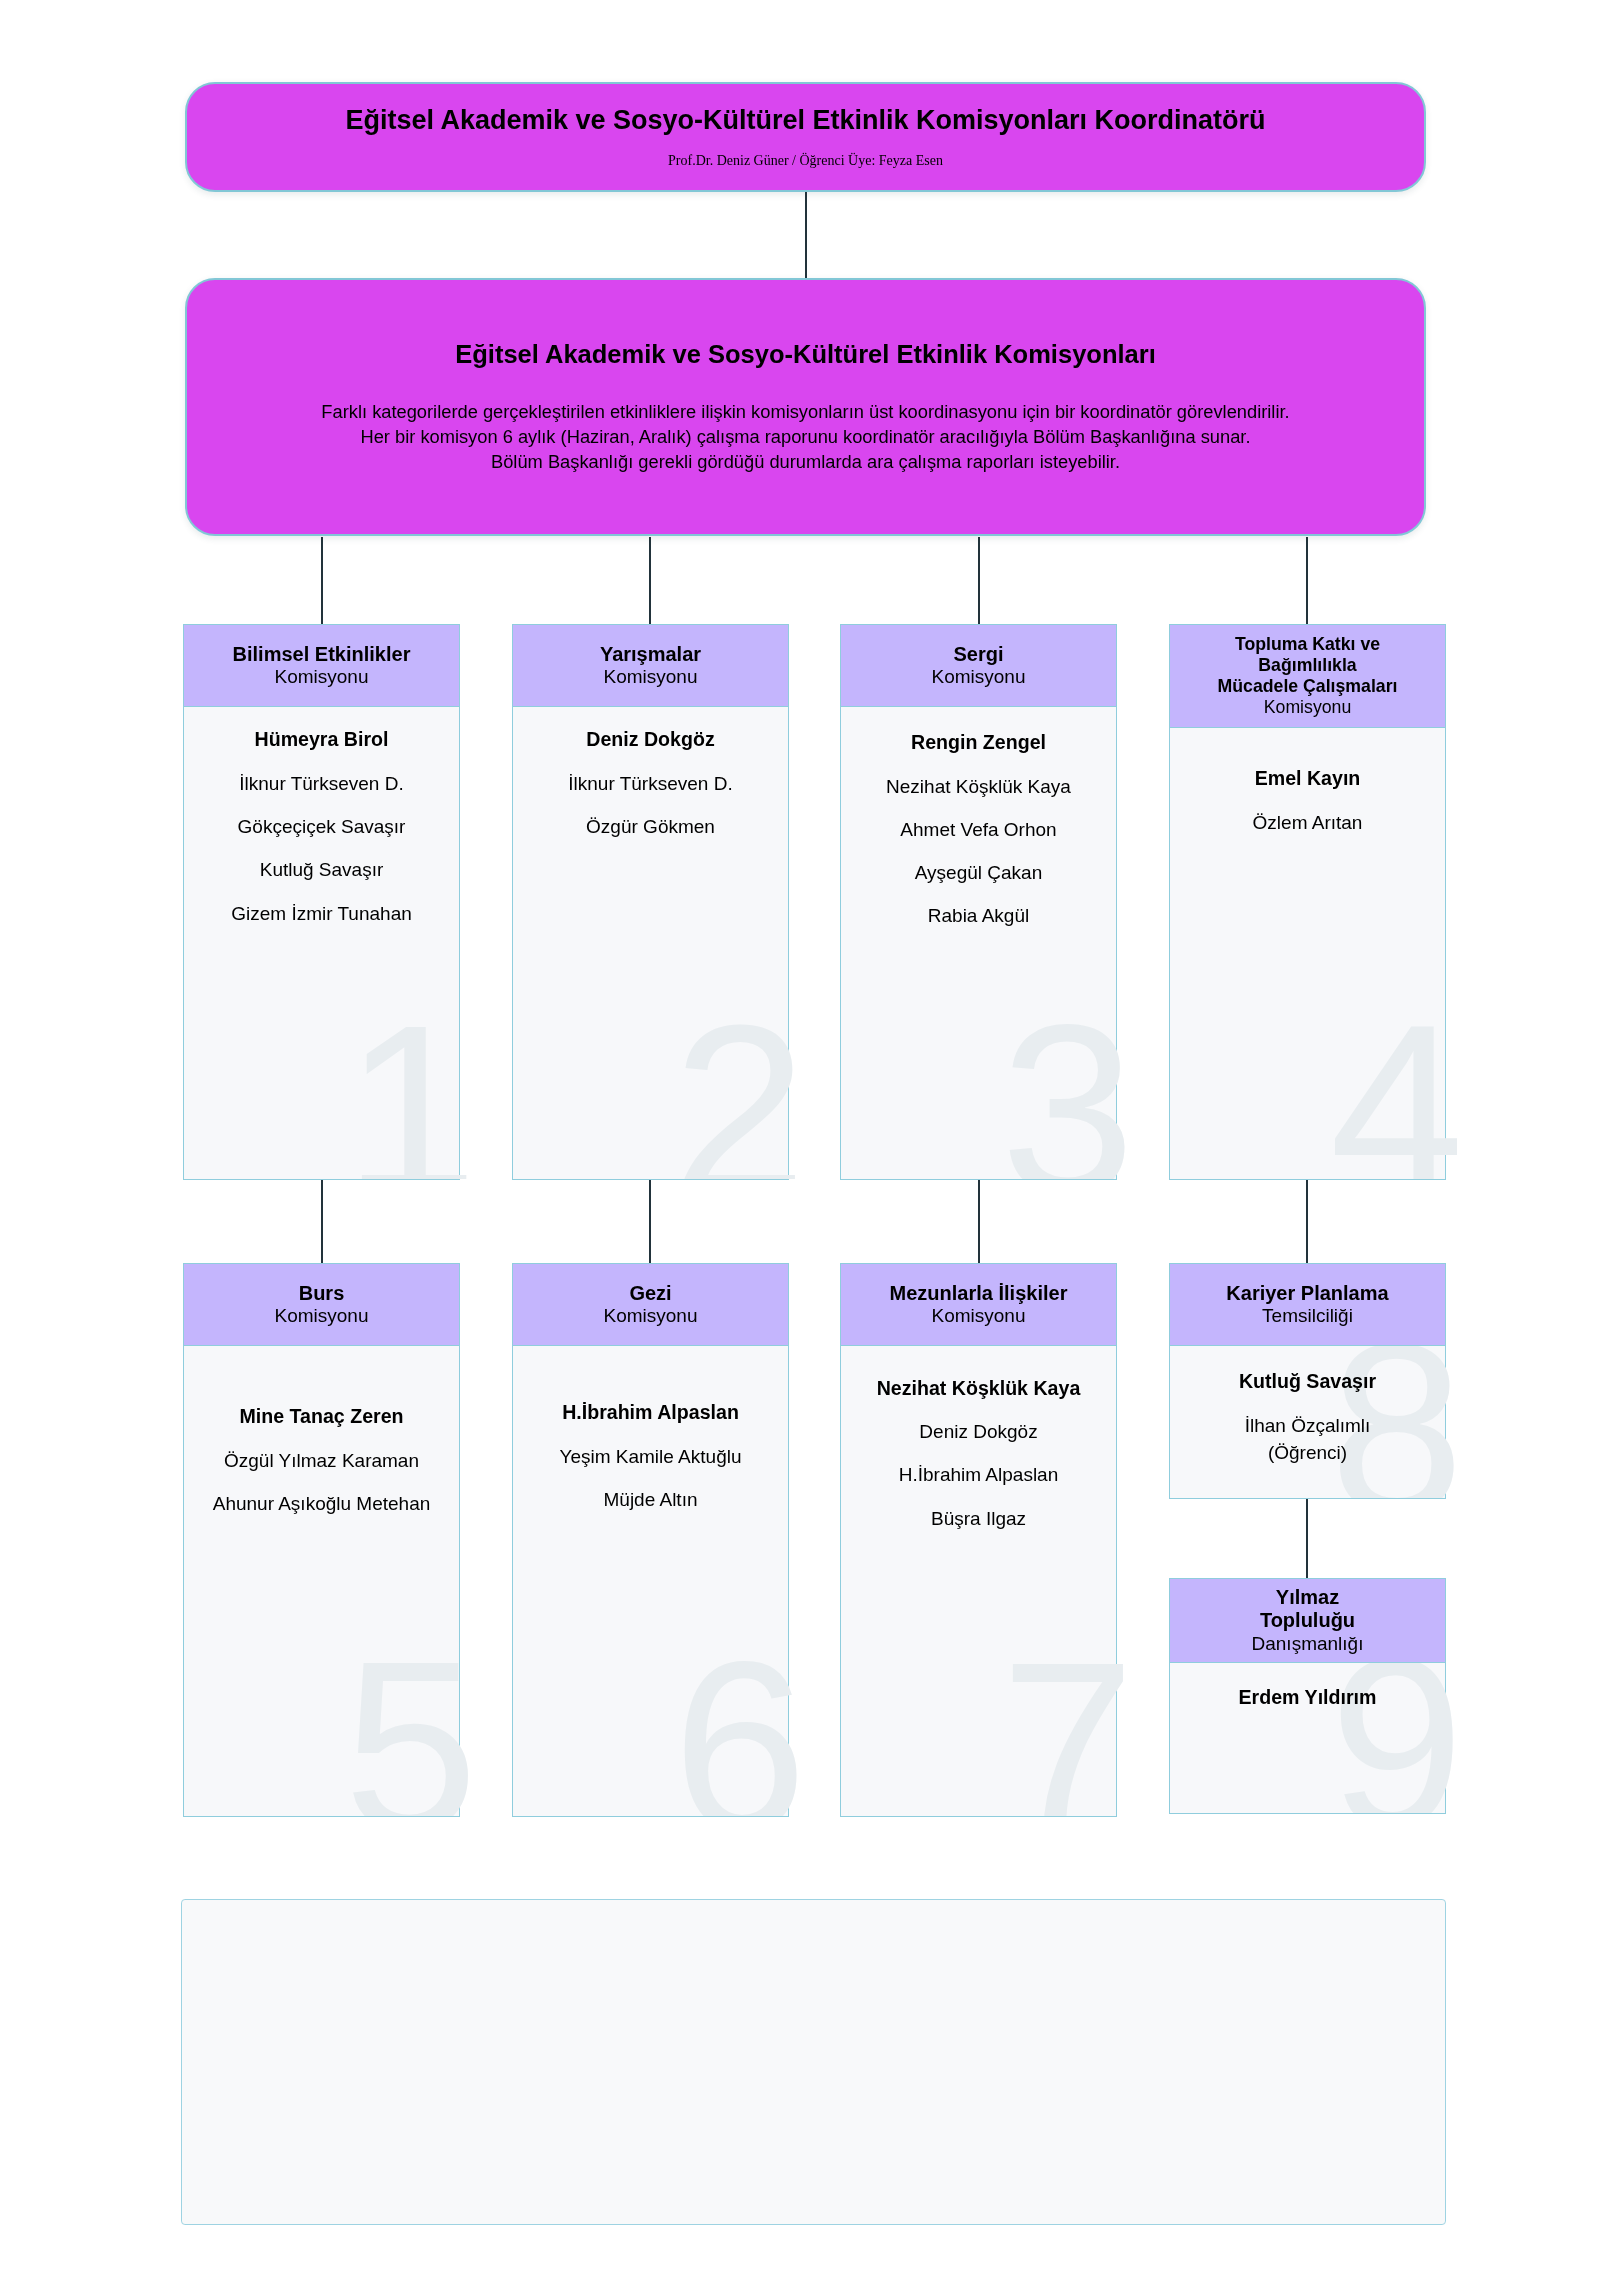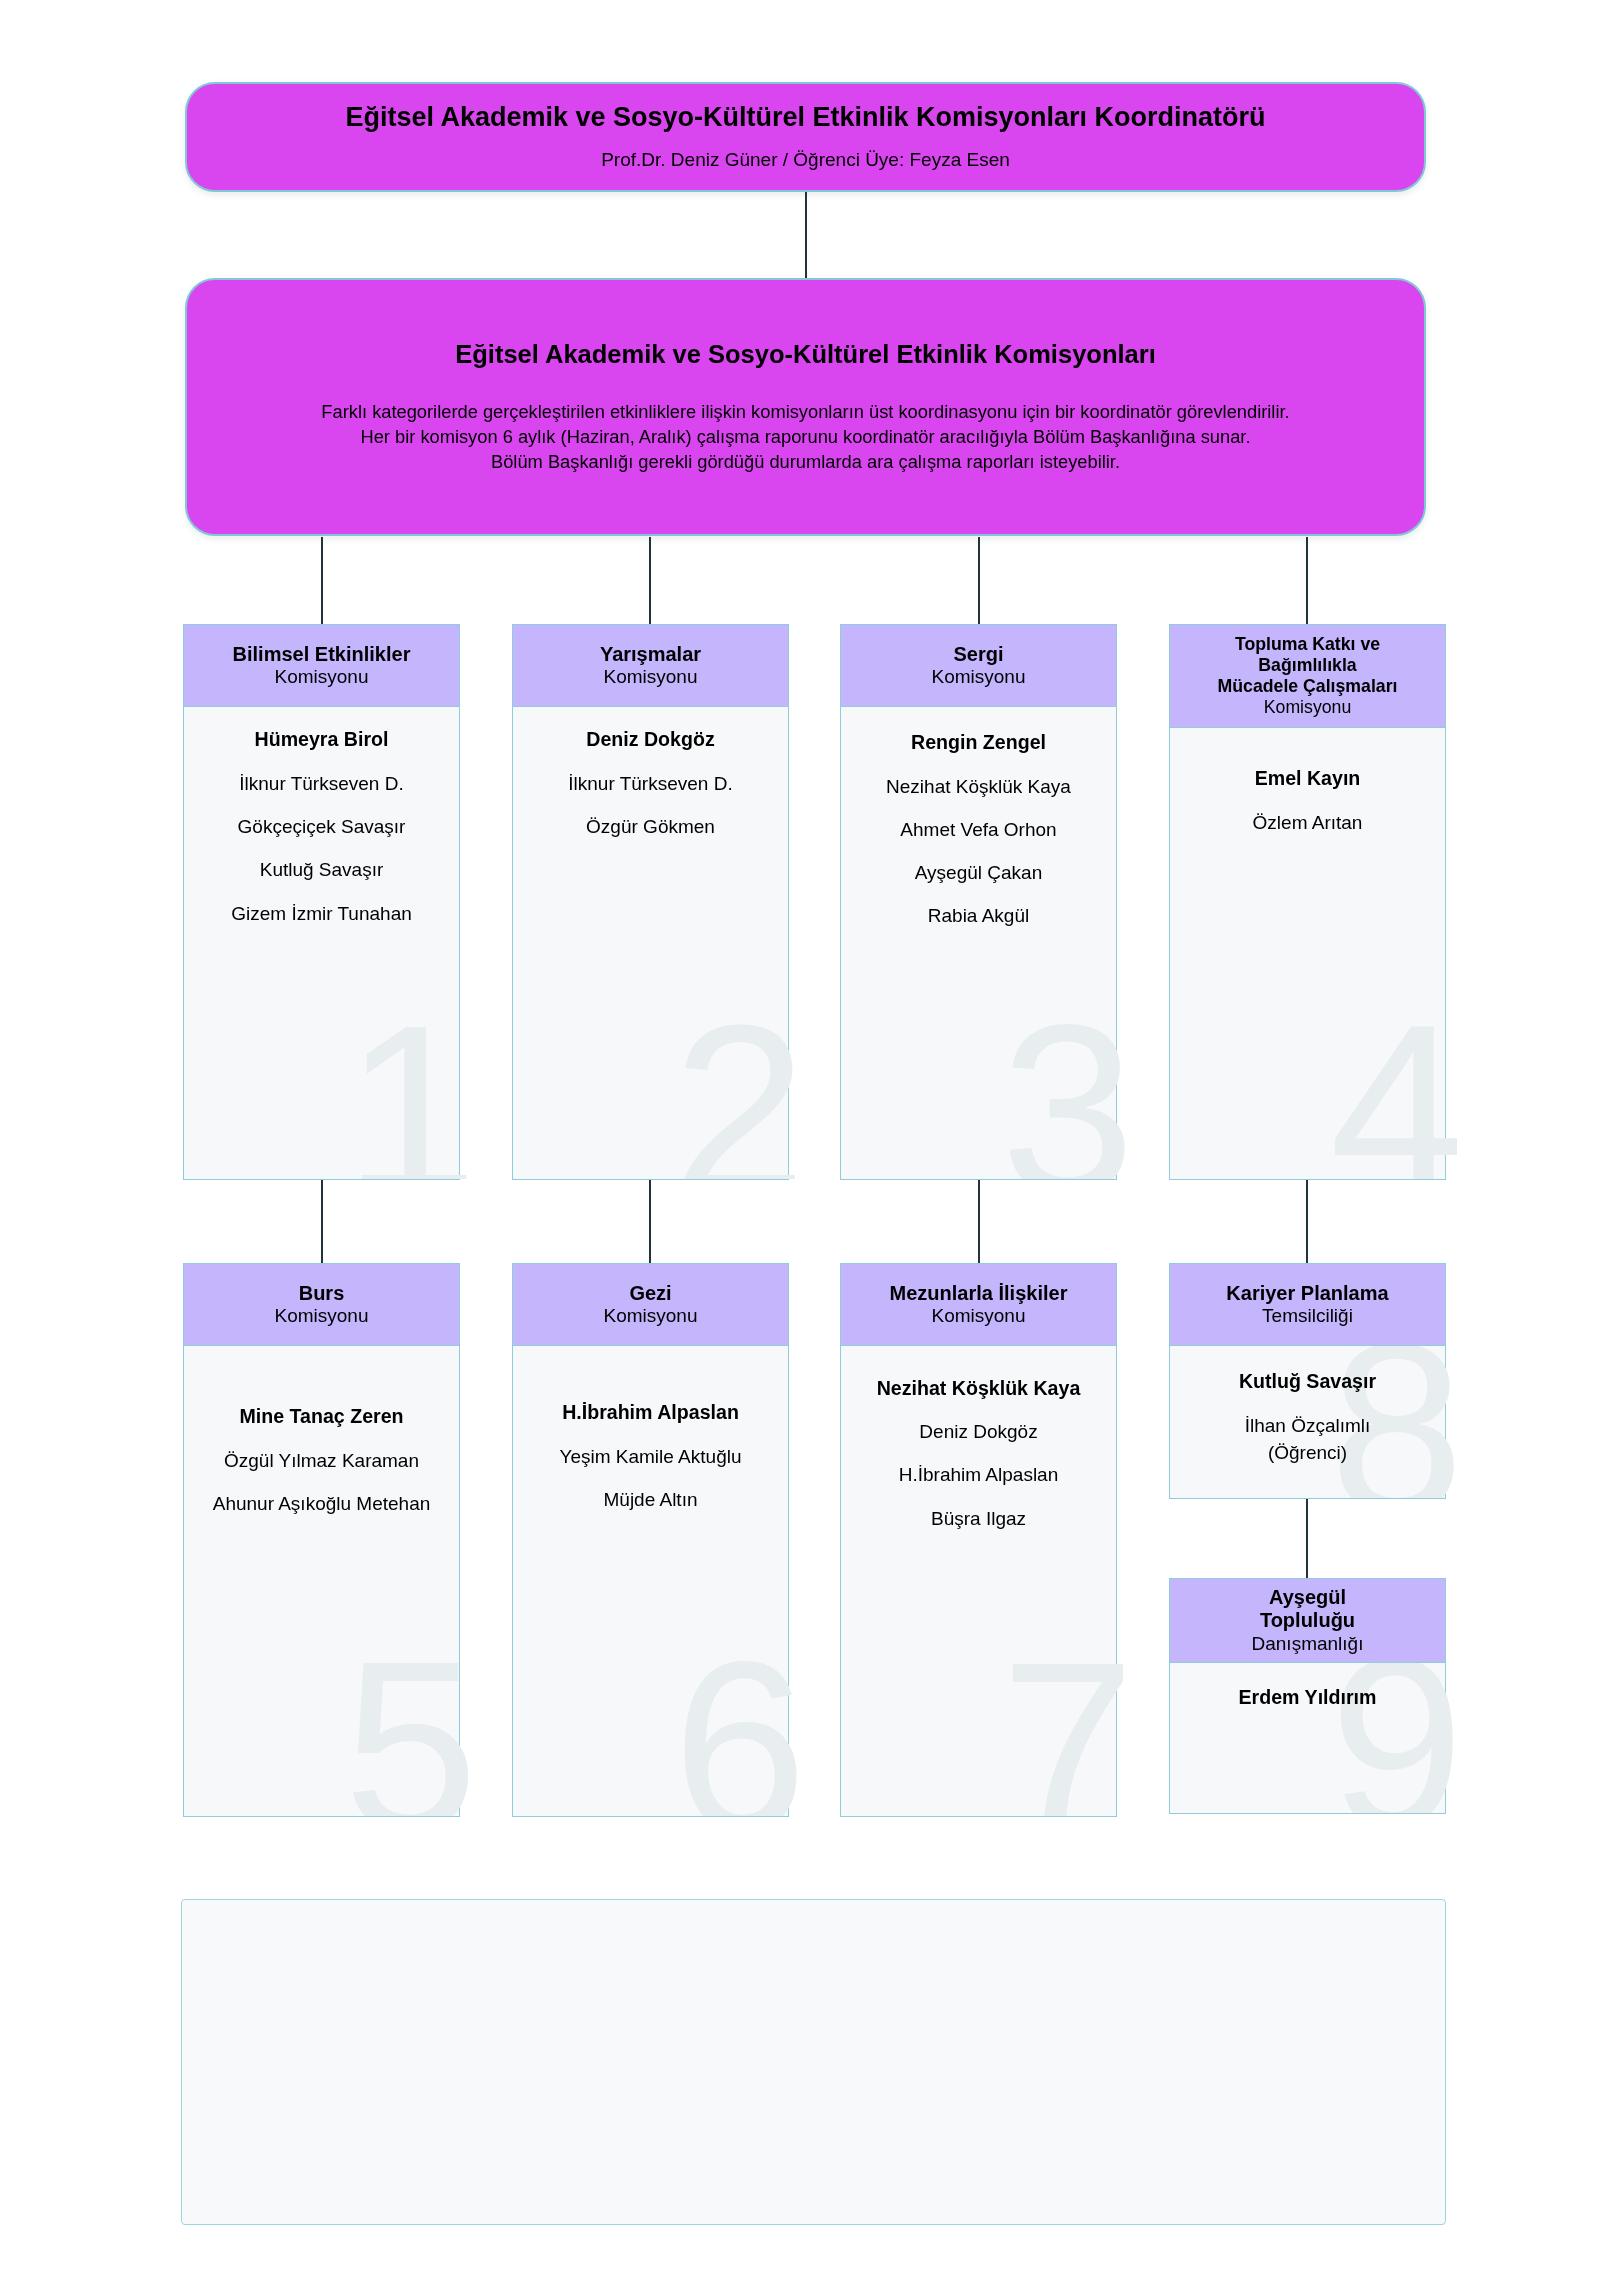--- a/index.html
+++ b/index.html
@@ -18,21 +18,21 @@
     background:#d946ef;
     border:2px solid #82c7d6;
     border-radius:30px;
     display:flex;flex-direction:column;align-items:center;justify-content:center;
     text-align:center;
     box-shadow:0 2.6px 6.5px rgba(40,70,80,.10);
   }
   .rbox.coordinator{left:185px;top:82px;width:1241px;height:110px;gap:17px;}
   .rbox.overview{left:185px;top:278px;width:1241px;height:258px;gap:29px;}
   .coordinator-title{font-size:27px;font-weight:700;margin:0;line-height:1.1;}
-  .coordinator-subtitle{font-size:19px;font-weight:400;margin:0;line-height:1.1;}
+  .coordinator-subtitle{font-size:14px;font-weight:400;margin:0;line-height:1.1;font-family:Liberation Serif, serif;}
   .overview-title{font-size:25.5px;font-weight:700;margin:0;line-height:1.15;}
   .overview-desc{font-size:18.3px;line-height:25px;font-weight:400;}
   .overview-desc div{white-space:nowrap;}
   
   .vc{
     position:absolute;width:2px;background:#22333b;
     transform:translateX(-1px);
   }
   
   .cbox{
@@ -240,21 +240,21 @@
           </div>
           <div class="names" style="padding-top: 21px;">
             <div class="leader">Kutluğ Savaşır</div>
             <div class="member">İlhan Özçalımlı</div>
             <div class="member cont">(Öğrenci)</div>
           </div>
         </div>
       </section>
       <section class="cbox" style="left: 1169px; top: 1578px; height: 236px;">
         <div class="chead" style="height: 84px;">
-          <div class="hb">Ayşegül</div>
+          <div class="hb">Yılmaz</div>
           <div class="hb">Topluluğu</div>
           <div class="hr">Danışmanlığı</div>
         </div>
         <div class="cbody">
           <div class="wmclip">
             <div class="wm">9</div>
           </div>
           <div class="names" style="padding-top: 19.6px;">
             <div class="leader">Erdem Yıldırım</div>
           </div>

